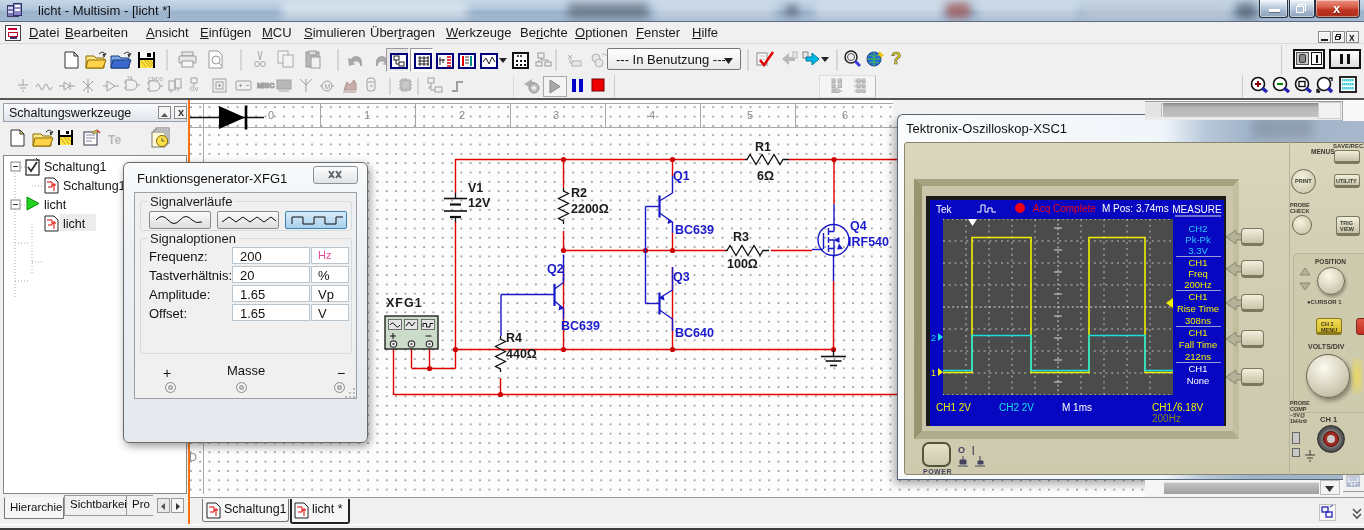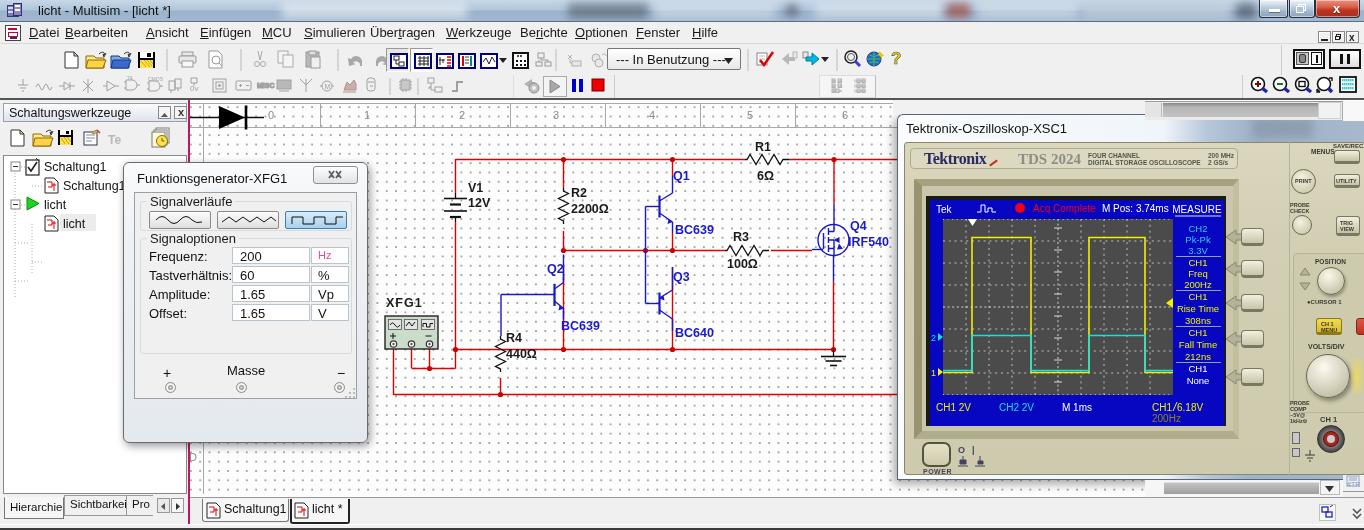--- a/index.html
+++ b/index.html
@@ -611,21 +611,21 @@
    <text x="547" y="273">Q2</text>
           <text x="561" y="330">BC639</text>
    <text x="673" y="281">Q3</text>
           <text x="675" y="337">BC640</text>
    <text x="850" y="230">Q4</text>
           <text x="848" y="246">IRF540</text>
   </g>
  </svg>
 </div>
 
-<div class="a" id="leftpanel" style="left:0;top:100px;width:190px;height:430px;background:#f0f0f0;border-right:2px solid #be185d">
+<div class="a" id="leftpanel" style="left:0;top:100px;width:190px;height:430px;background:#f0f0f0;border-right:2px solid #f97316">
  <div class="a" style="left:3px;top:3px;width:184px;height:19px;background:linear-gradient(#fbfcfd,#dfe4ea);border:1px solid #98a0ac">
   <div class="a" style="left:5px;top:2px;font-size:12.5px;color:#111">Schaltungswerkzeuge</div>
   <div class="a" style="left:154px;top:2px;width:13px;height:13px;background:#f4f4f4;border:1px solid #888"><svg width="11" height="11">
             <path d="M2,7 l3.5,-4 l3.5,4 z" fill="#555"></path>
           </svg></div>
   <div class="a" style="left:170px;top:2px;width:13px;height:13px;background:#f4f4f4;border:1px solid #888">
           <div class="a" style="left:3px;top:-1px;font-size:11px;font-weight:bold;color:#333">x</div>
         </div>
  </div>
  <svg width="190" height="30" style="position:absolute;left:0;top:25px">
@@ -719,27 +719,20 @@
           </svg></div>
  </div>
 </div>
 
 <div class="a" id="oscwin" style="left:897px;top:114px;width:467px;height:366px;border:1px solid #55657a;border-right:none;border-radius:6px 0 0 0;background:linear-gradient(90deg,#fafcfd,#f0f5fa 57%,#b8c8da 66%,#9fb2c8 76%,#a7b8cc 100%);box-shadow:-3px 4px 10px rgba(0,0,0,.35);overflow:hidden">
  <div class="blob" style="left:355px;top:3px;width:60px;height:20px;background:rgba(120,130,145,.45)"></div>
  <div class="a" style="left:8px;top:6px;font-size:13px;color:#111">Tektronix-Oszilloskop-XSC1</div>
 
  <div class="a" style="left:6px;top:27px;width:461px;height:333px;background:linear-gradient(180deg,#dad7bd,#d2cfb4 30%,#cdcaae);border:1px solid #8a8770;border-radius:3px">
 
-  <div class="a" style="left:5px;top:5px;width:328px;height:21px;background:#dcd9c0;border:1px solid #aeab90;border-radius:4px">
-   <div class="a" style="left:13px;top:1px;font-size:16px;font-weight:bold;color:#2a2a60;font-family:'Liberation Serif',serif;letter-spacing:-.5px">Tektronix</div>
-   <div class="a" style="left:78px;top:13px;width:9px;height:2px;background:#c03022;transform:rotate(-35deg)"></div>
-   <div class="a" style="left:107px;top:2px;font-size:15px;font-weight:bold;color:#8d8d85;font-family:'Liberation Serif',serif">TDS 2024</div>
-   <div class="a" style="left:177px;top:3px;font-size:6.5px;font-weight:bold;color:#55554a">FOUR CHANNEL<br>DIGITAL STORAGE OSCILLOSCOPE</div>
-   <div class="a" style="left:297px;top:3px;font-size:6.5px;font-weight:bold;color:#55554a">200 MHz<br>2 GS/s</div>
-  </div>
 
   <div class="a" style="left:9px;top:36px;width:325px;height:260px;background:#c9c6ab;border-left:8px solid #97946f;border-top:7px solid #a5a27f;border-bottom:8px solid #b0ad8c;border-right:6px solid #c2bf9f"></div>
   <div class="a" style="left:21px;top:53px;width:300px;height:230px;background:#1a1a16"></div>
   <svg width="294" height="226" style="position:absolute;left:25px;top:57px">
    <rect x="0" y="0" width="294" height="226" fill="#0707c2"></rect>
 
    <text x="6" y="13" font-size="10" fill="#fff">Tek</text>
    <path d="M47,12 h4 v-7 h4 v7 h3 v-4 h4 v4 h4" stroke="#fff" fill="none"></path>
    <circle cx="90" cy="8" r="5" fill="#f00016"></circle>
    <text x="103" y="12" font-size="10" fill="#f00016">Acq Complete</text>
@@ -916,21 +909,21 @@
   <div class="a" style="left:14px;top:75px;font-size:13px;color:#111">Tastverhältnis:</div>
   <div class="a" style="left:14px;top:94px;font-size:13px;color:#111">Amplitude:</div>
   <div class="a" style="left:14px;top:113px;font-size:13px;color:#111">Offset:</div>
   <div class="a" style="left:97px;top:54px;width:78px;height:17px;background:#fff;border:1px solid #b8c4ce">
           <div class="a" style="left:7px;top:1px;font-size:13px;color:#111">200</div>
         </div>
   <div class="a" style="left:176px;top:54px;width:38px;height:17px;background:#fff;border:1px solid #b8c4ce">
           <div class="a" style="left:6px;top:1px;font-size:11px;color:#ec4899">Hz</div>
         </div>
   <div class="a" style="left:97px;top:73px;width:78px;height:17px;background:#fff;border:1px solid #b8c4ce">
-          <div class="a" style="left:7px;top:1px;font-size:13px;color:#111">60</div>
+          <div class="a" style="left:7px;top:1px;font-size:13px;color:#111">20</div>
         </div>
   <div class="a" style="left:176px;top:73px;width:38px;height:17px;background:#fff;border:1px solid #b8c4ce">
           <div class="a" style="left:6px;top:1px;font-size:13px;color:#111">%</div>
         </div>
   <div class="a" style="left:97px;top:92px;width:78px;height:17px;background:#fff;border:1px solid #b8c4ce">
           <div class="a" style="left:7px;top:1px;font-size:13px;color:#111">1.65</div>
         </div>
   <div class="a" style="left:176px;top:92px;width:38px;height:17px;background:#fff;border:1px solid #b8c4ce">
           <div class="a" style="left:6px;top:1px;font-size:13px;color:#111">Vp</div>
         </div>

